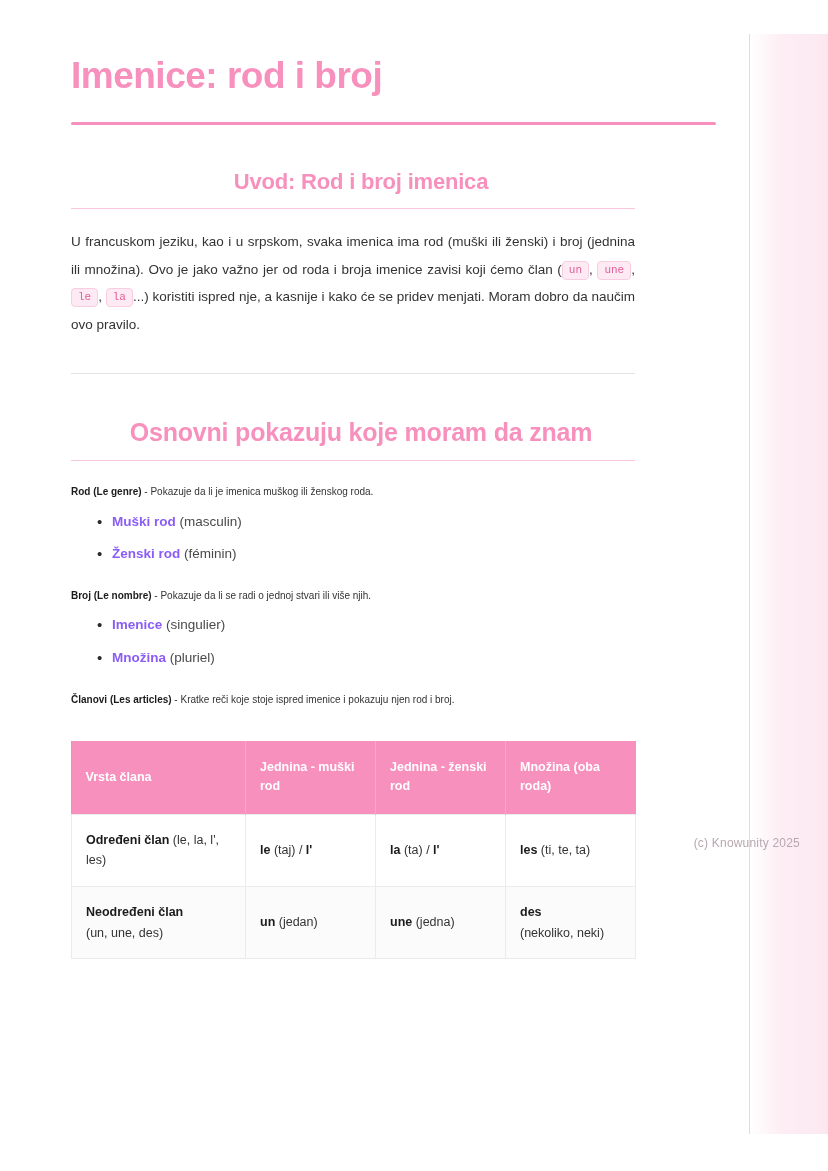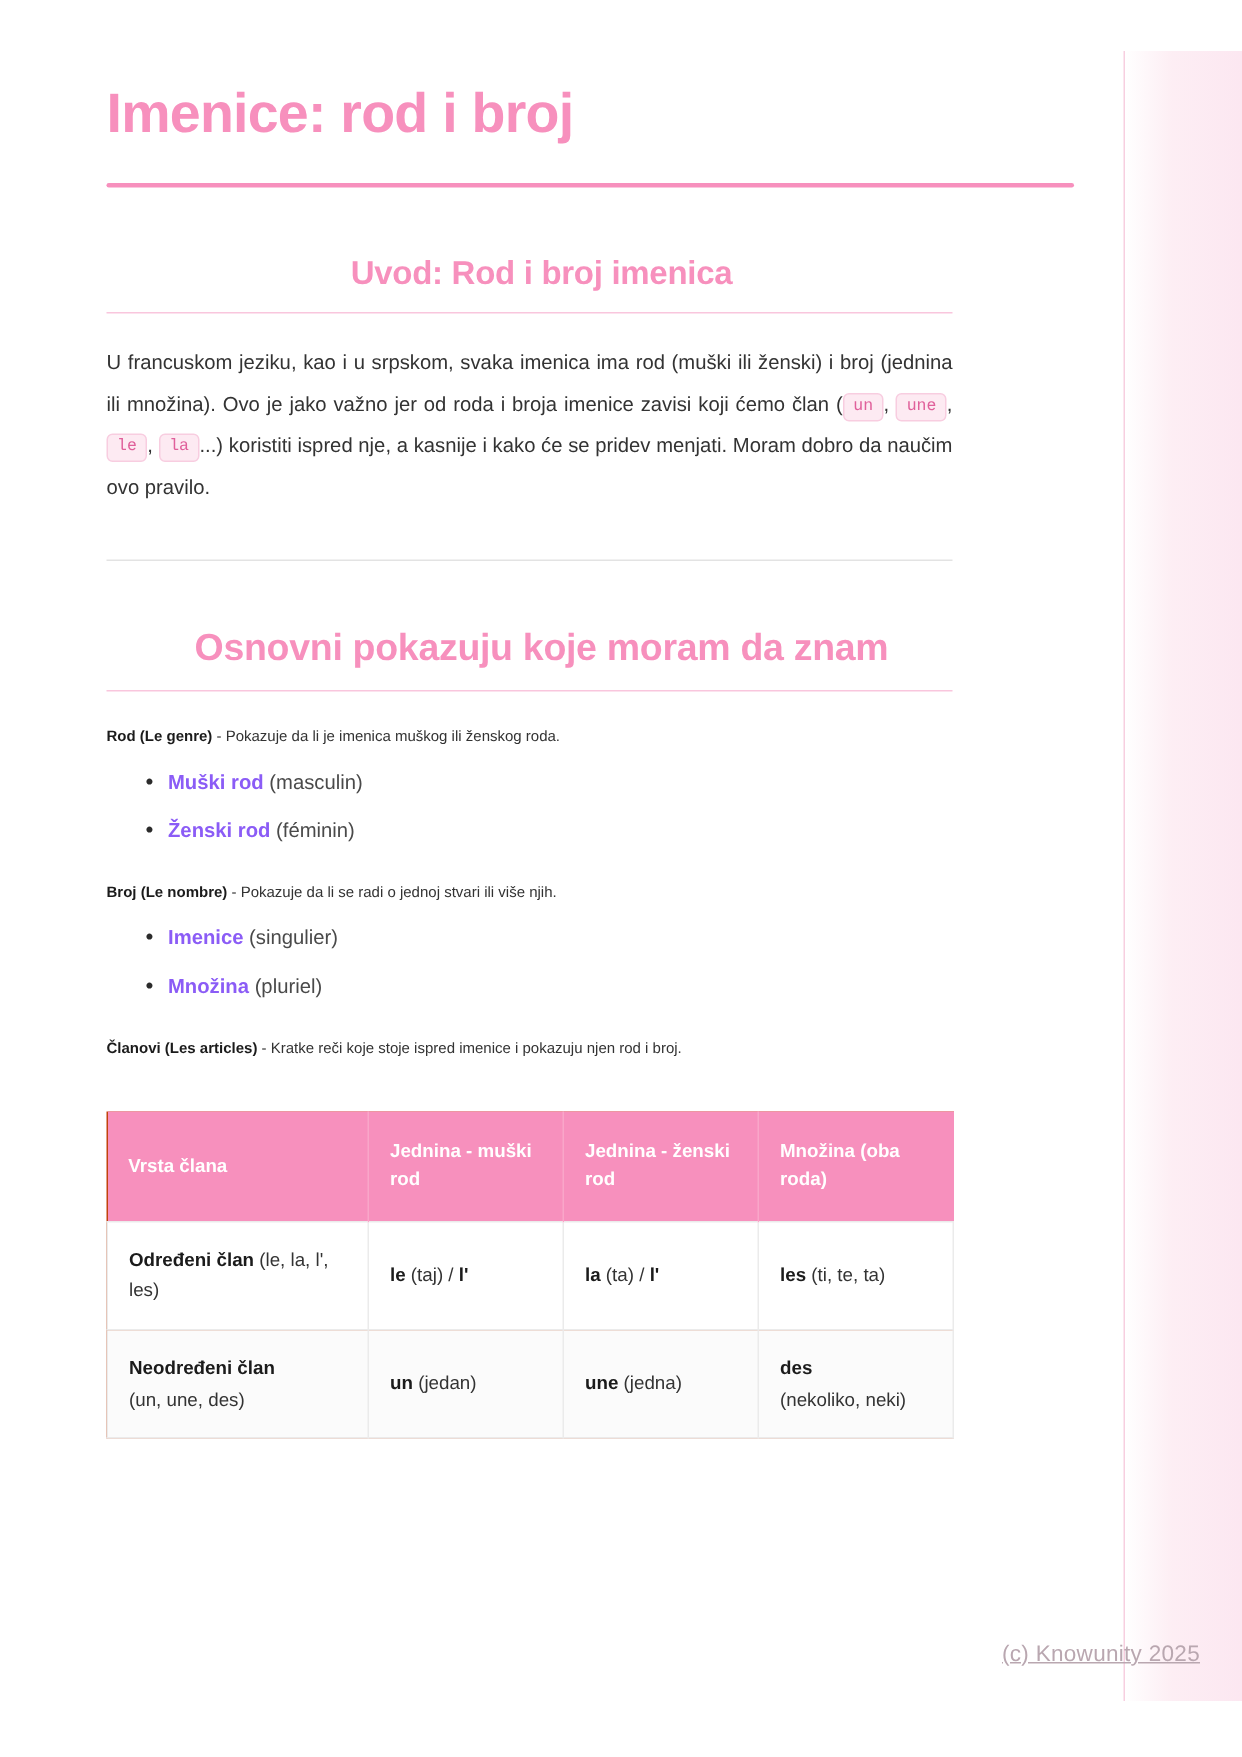--- a/index.html
+++ b/index.html
@@ -11,21 +11,21 @@
     height: 1171px;
     background: #ffffff;
     font-family: "Liberation Sans", sans-serif;
     color: #2b2b2b;
     position: relative;
     overflow: hidden;
   }
   .page {
     position: relative;
     width: 828px;
-    height: 1171px;
+    height: 887px;
     box-sizing: border-box;
   }
   .right-strip {
     position: absolute;
     top: 34px;
     right: 0;
     width: 78px;
     height: 1100px;
     background: linear-gradient(to right, #ffffff 0%, #fdeef4 40%, #fce7f1 100%);
     border-left: 1px solid #f7cfe0;
@@ -122,21 +122,21 @@
     font-size: 15px;
   }
   ul.bullets li b {
     color: #8b5cf6;
   }
   table.art-table {
     margin-top: 33px;
     border-collapse: collapse;
     width: 564px;
     table-layout: fixed;
-    background: #c2410c;
+    background: #eab308;
   }
   table.art-table th {
     background: #f790bd;
     color: #ffffff;
     font-size: 12.5px;
     font-weight: bold;
     text-align: left;
     padding: 17px 14px;
     line-height: 1.55;
     vertical-align: middle;
@@ -155,25 +155,24 @@
   table.art-table tbody tr:nth-child(odd) td { background: #ffffff; }
   table.art-table tbody tr:nth-child(even) td { background: #fbfbfb; }
   table.art-table td b { color: #1b1b1b; }
   col.c1 { width: 174px; }
   col.c2 { width: 130px; }
   col.c3 { width: 130px; }
   col.c4 { width: 130px; }
   .footer-note {
     position: absolute;
     right: 28px;
-    bottom: 60px;
-    font-size: 15px;
+    bottom: 37px;
+    font-size: 12px;
     color: #b9a7b0;
     letter-spacing: 0.2px;
-    text-decoration: underline;
   }
 </style>
 </head>
 <body>
 
 <div class="page">
 
   <div class="right-strip"></div>
 
   <div class="content">

